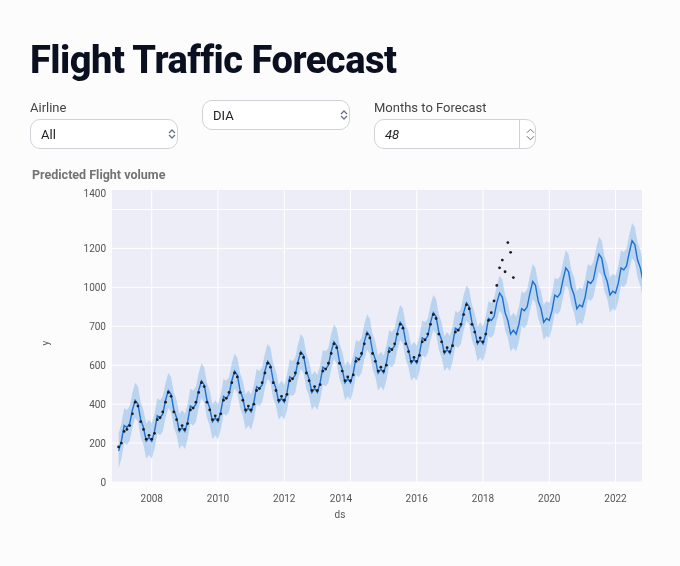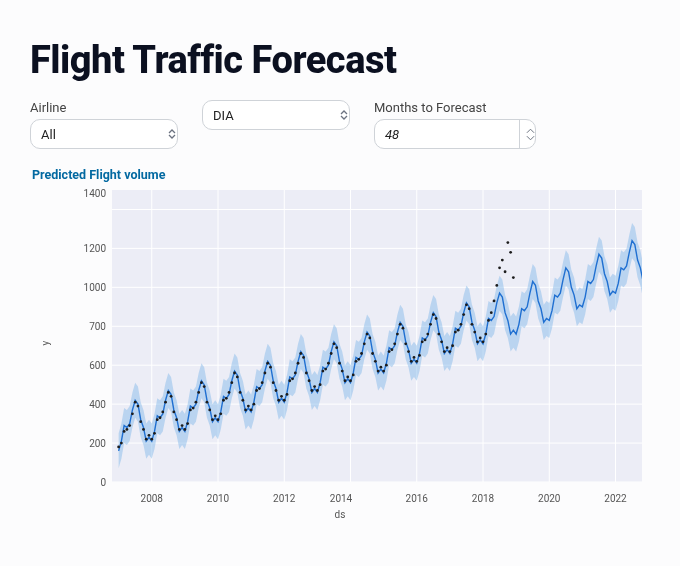--- a/index.html
+++ b/index.html
@@ -47,21 +47,21 @@
   .select .caret, .spinner .steppers {
     display: flex; flex-direction: column; line-height: 0; color: #6b7280;
   }
   .select .caret svg { width: 10px; height: 10px; }
   .spinner .steppers { border-left: 1px solid #cfd3d8; padding-left: 6px; height: 100%; justify-content: center; gap: 1px; }
   .spinner .steppers svg { width: 9px; height: 6px; }
 
   .chart-title {
     font-size: 12.5px;
     font-weight: 700;
-    color: #0369a1;
+    color: #737373;
     margin: 6px 0 4px 2px;
   }
   .chart-wrap {
     position: relative;
     width: 620px;
     height: 330px;
   }
   
   .ytick {
     position: absolute;

